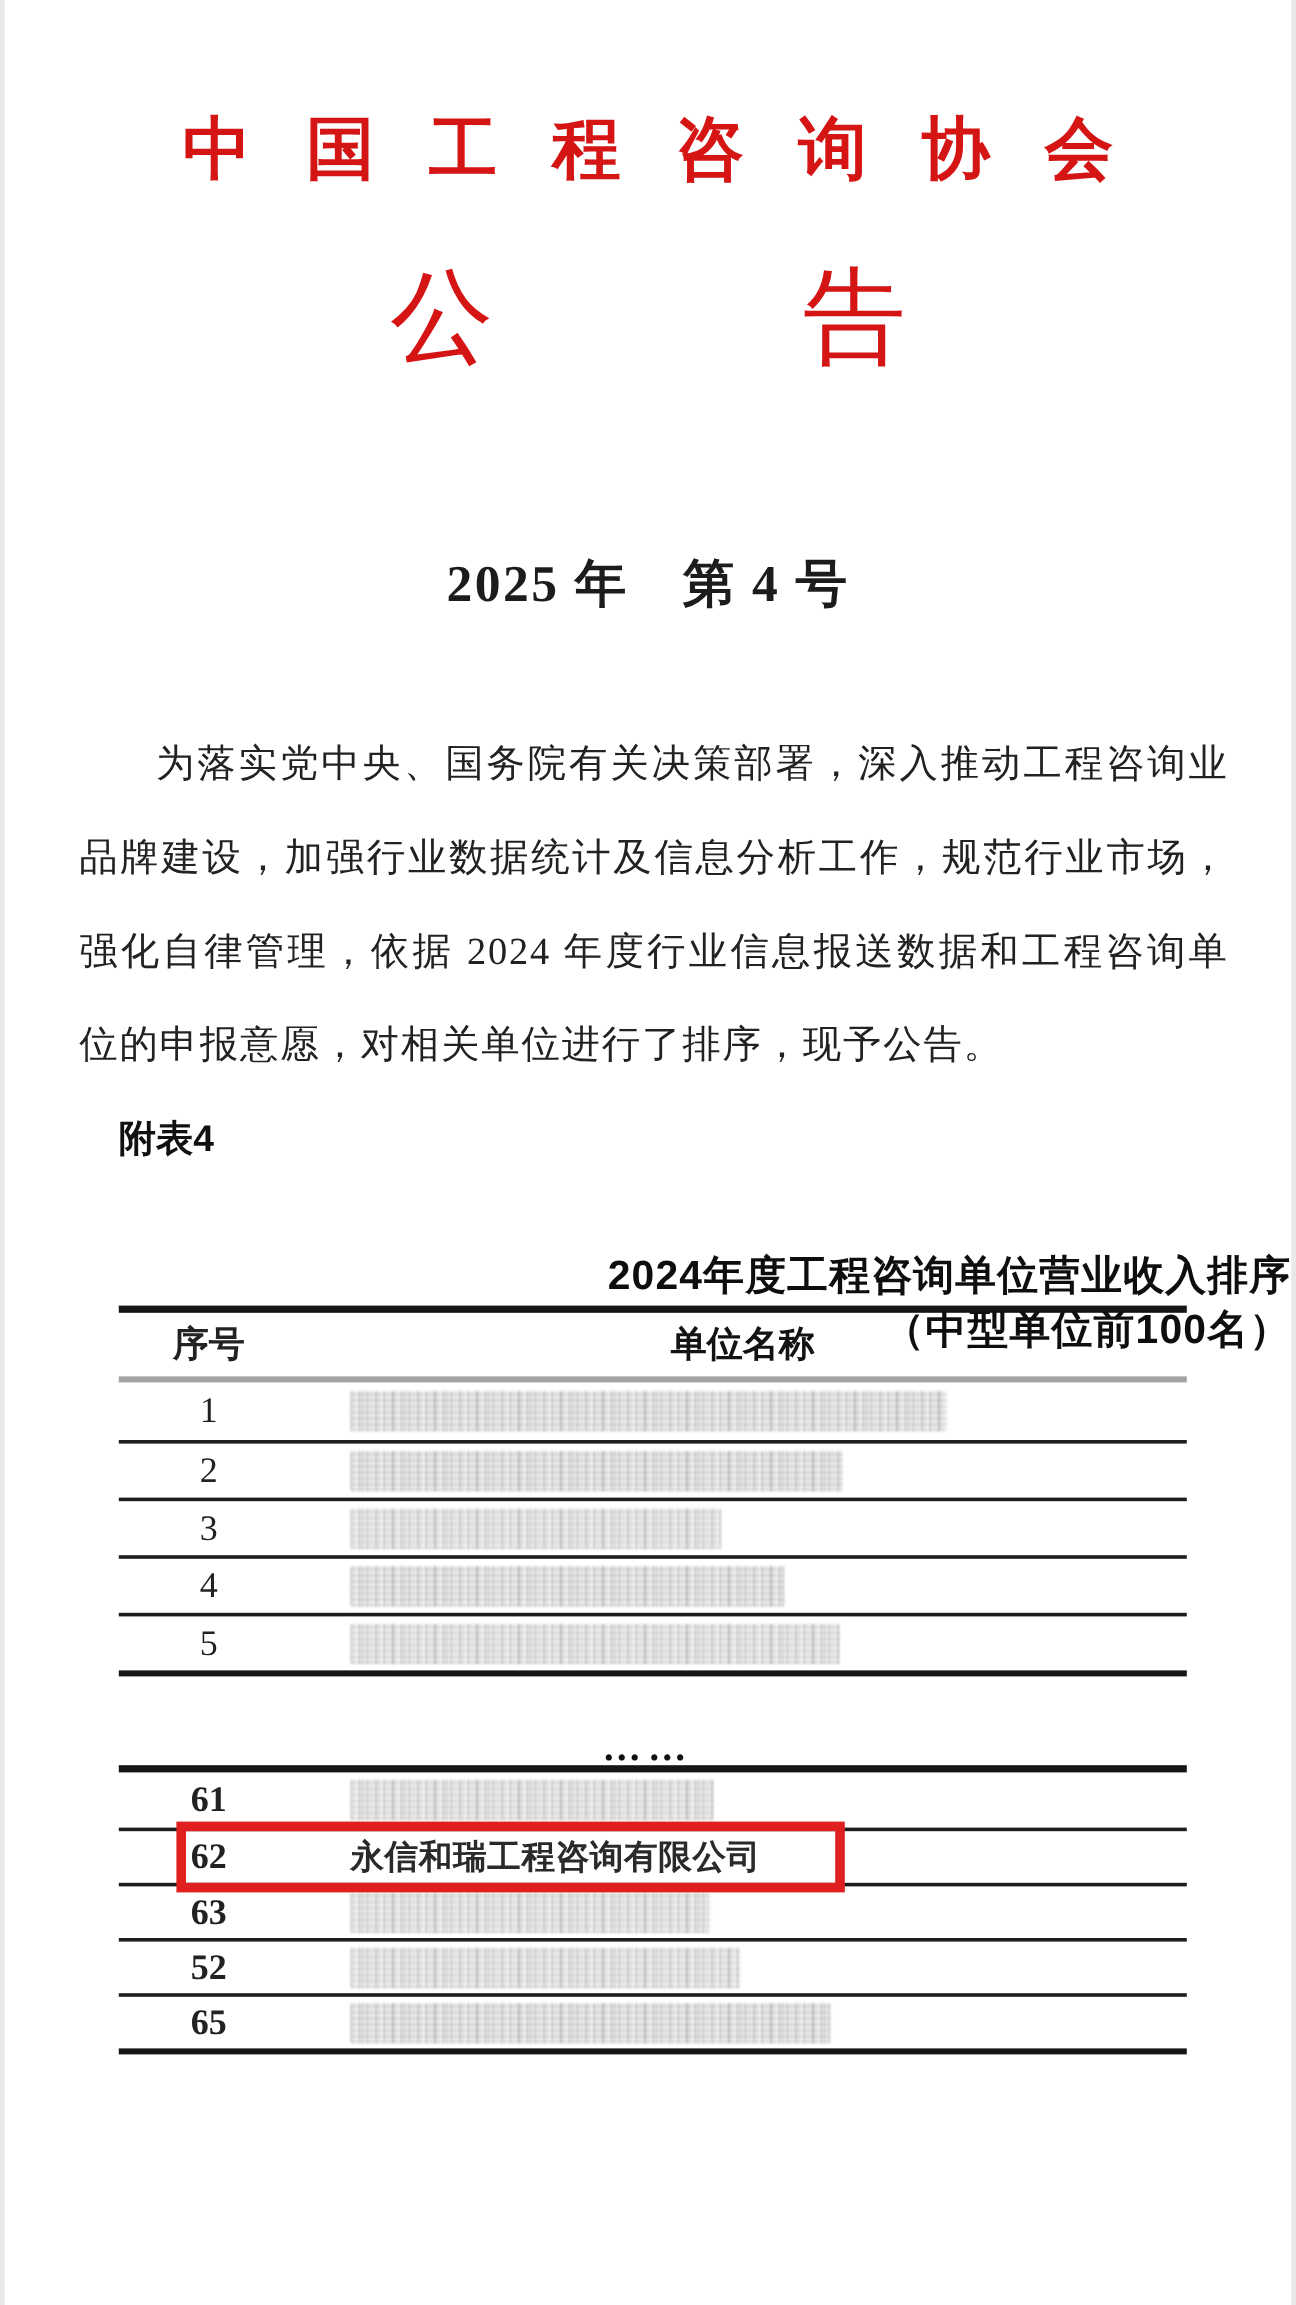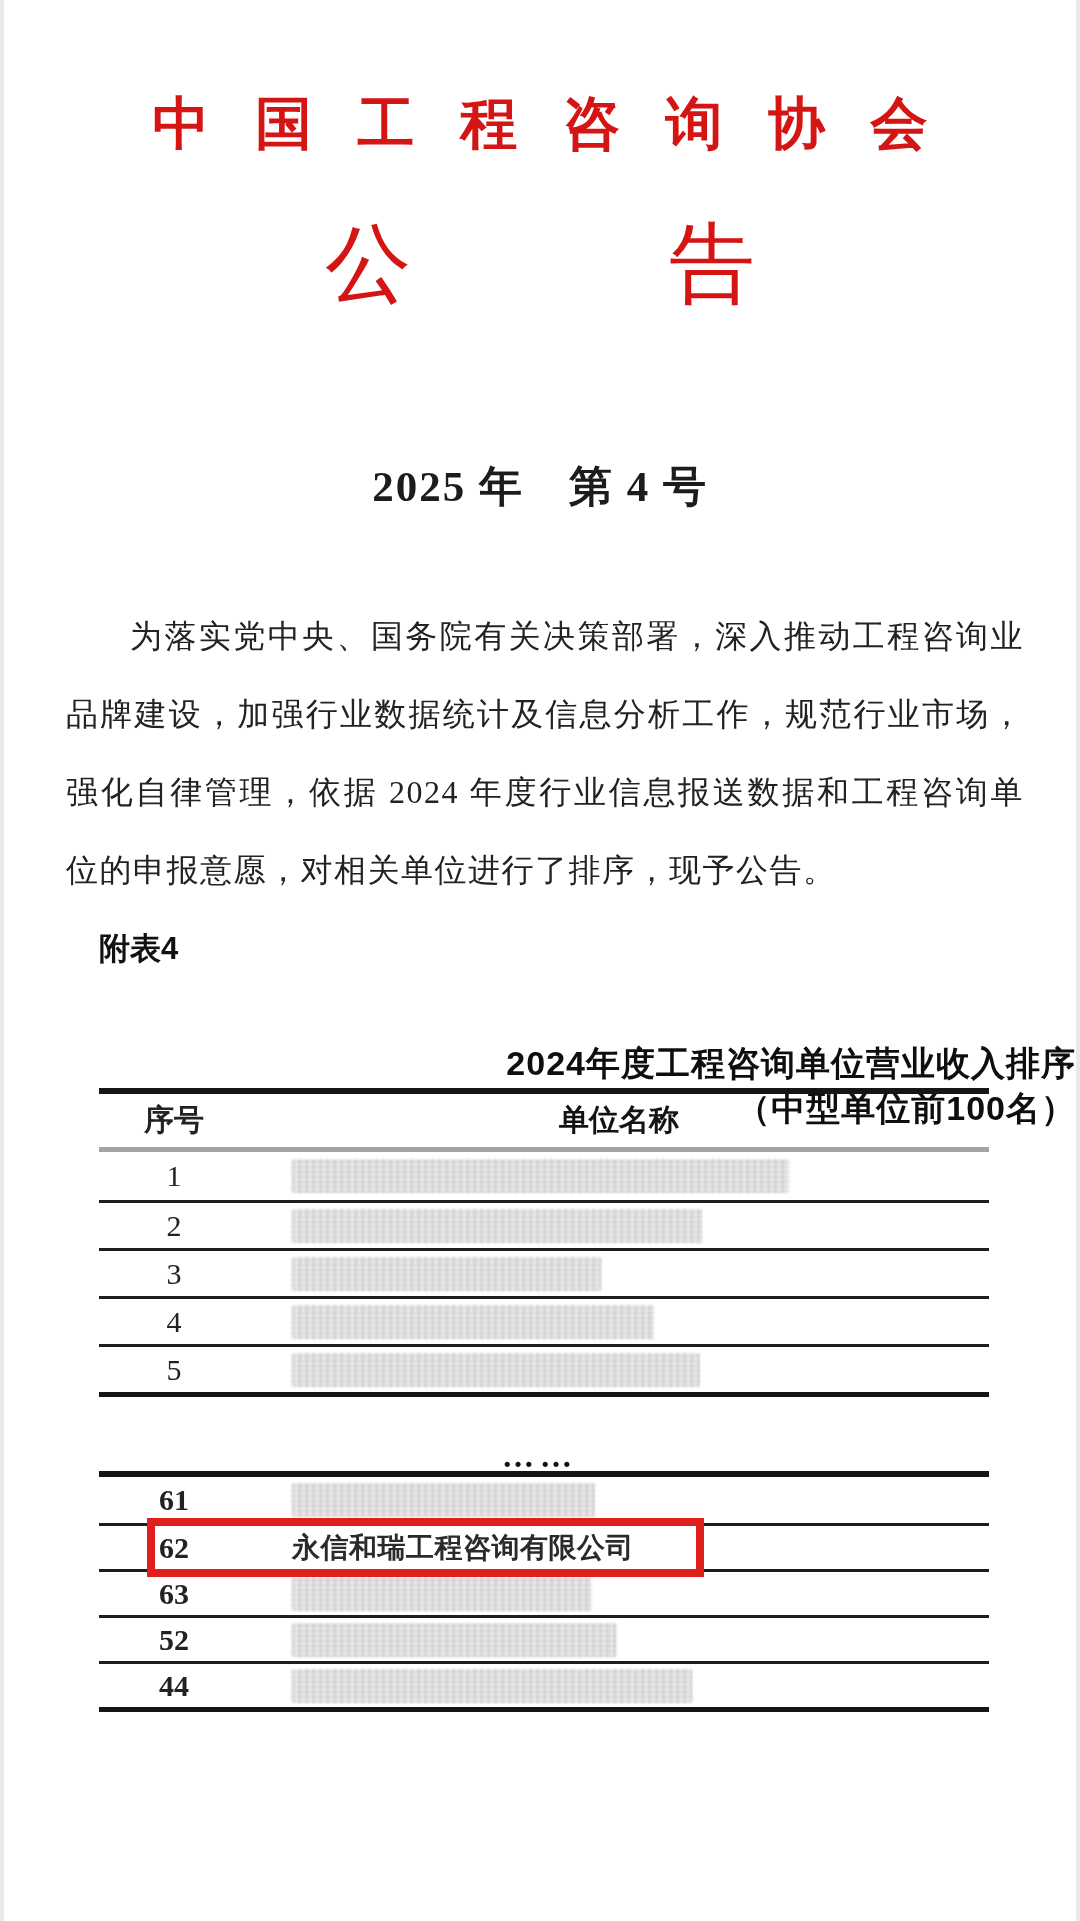--- a/index.html
+++ b/index.html
@@ -202,20 +202,20 @@
         <div class="redact" style="width:300px"></div>
       </div>
     </div>
     <div class="trow">
       <div class="col-rank">52</div>
       <div class="col-name">
         <div class="redact" style="width:325px"></div>
       </div>
     </div>
     <div class="trow">
-      <div class="col-rank">44</div>
+      <div class="col-rank">65</div>
       <div class="col-name">
         <div class="redact" style="width:400px"></div>
       </div>
     </div>
   </div>
 
 </div>
 
 </body></html>

